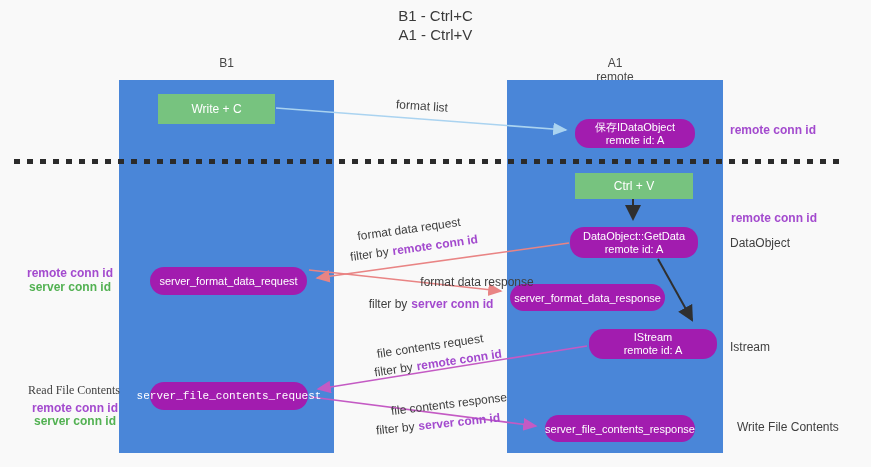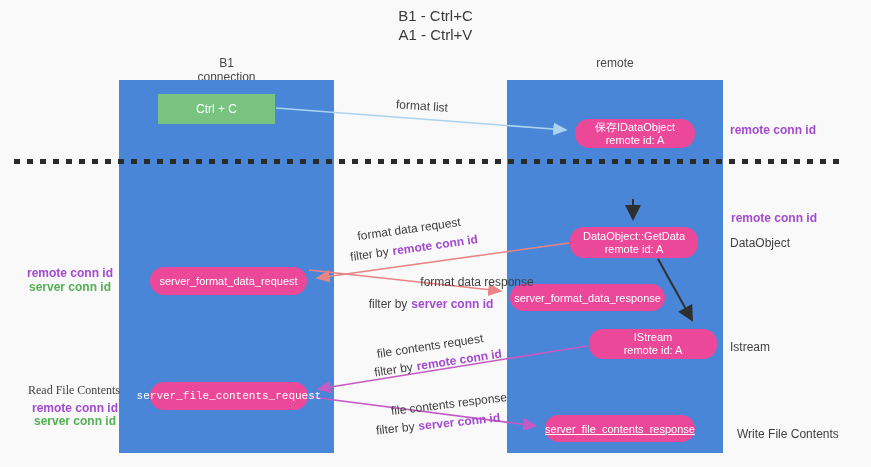--- a/index.html
+++ b/index.html
@@ -7,21 +7,21 @@
   .canvas{position:relative;width:840px;height:467px;background:#f9f9f9;overflow:hidden;}
   .title{position:absolute;top:6px;left:0;width:871px;text-align:center;
          font-size:15px;line-height:19px;color:#3a3a3a;}
   .col-head{position:absolute;top:56px;text-align:center;font-size:12px;line-height:14px;color:#474747;}
   .lifeline{position:absolute;top:80px;height:373px;background:#4a86d8;}
   .dashes{position:absolute;left:14px;top:159px;width:835px;height:5px;
           background:repeating-linear-gradient(90deg,#2b2b2b 0 6px,transparent 6px 13px);}
   .node{position:absolute;display:flex;flex-direction:column;align-items:center;justify-content:center;
         color:#fff;text-align:center;white-space:nowrap;}
   .green{background:#77c37f;font-size:12px;}
-  .orange{background:#ec4899;border-radius:14px;}
+  .orange{background:#a21caf;border-radius:14px;}
   .one{font-size:11px;}
   .two{font-size:11px;line-height:13px;}
   .lbl{position:absolute;font-size:12px;color:#3f3f3f;white-space:nowrap;transform-origin:center;}
   .ctr{transform:translate(-50%,-50%);}
   .purple{color:#a34ace;font-weight:bold;}
   .greentx{color:#52b152;font-weight:bold;}
   .gap{margin-right:4px;}
   svg.arrows{position:absolute;left:0;top:0;pointer-events:none;}
 </style>
 </head>
@@ -29,23 +29,23 @@
 
 <div class="canvas">
 
   <div class="title">
     <div>B1 - Ctrl+C</div>
     <div>A1 - Ctrl+V</div>
   </div>
 
   <div class="col-head" style="left:119px;width:215px;">
     <div>B1</div>
-    <div>connection</div>
   </div>
   <div class="col-head" style="left:507px;width:216px;">
+    <div>A1</div>
     <div>remote</div>
   </div>
 
   <div class="lifeline" style="left:119px;width:215px;"></div>
   <div class="lifeline" style="left:507px;width:216px;"></div>
 
   <svg class="arrows" width="871" height="467" viewBox="0 0 871 467">
     <defs>
       <marker id="ah-blue" markerWidth="10" markerHeight="9" refX="8" refY="4" orient="auto">
         <path d="M0,0 L9,4 L0,8 z" fill="#aad3f0"></path>
@@ -65,28 +65,31 @@
     <line x1="658" y1="259" x2="692" y2="320" stroke="#2f2f2f" stroke-width="2" marker-end="url(#ah-black)"></line>
     <line x1="569" y1="243" x2="317" y2="278" stroke="#e98484" stroke-width="1.6" marker-end="url(#ah-salmon)"></line>
     <line x1="309" y1="270" x2="501" y2="291" stroke="#e98484" stroke-width="1.6" marker-end="url(#ah-salmon)"></line>
     <line x1="587" y1="346" x2="318" y2="389" stroke="#c45ac4" stroke-width="1.6" marker-end="url(#ah-magenta)"></line>
     <line x1="311" y1="397" x2="536" y2="426" stroke="#c45ac4" stroke-width="1.6" marker-end="url(#ah-magenta)"></line>
   </svg>
 
   <div class="dashes"></div>
 
   <div class="node green" style="left:158px;top:94px;width:117px;height:30px;">
-    <div>Ctrl + C</div>
+    <div>Write + C</div>
   </div>
 
   <div class="node orange two" style="left:575px;top:119px;width:120px;height:29px;">
     <div>保存IDataObject</div>
     <div>remote id: A</div>
   </div>
 
+  <div class="node green" style="left:575px;top:173px;width:118px;height:26px;">
+    <div>Ctrl + V</div>
+  </div>
 
   <div class="node orange two" style="left:570px;top:227px;width:128px;height:31px;">
     <div>DataObject::GetData</div>
     <div>remote id: A</div>
   </div>
 
   <div class="node orange one" style="left:150px;top:267px;width:157px;height:28px;">
     <div>server_format_data_request</div>
   </div>
 
@@ -96,21 +99,21 @@
 
   <div class="node orange two" style="left:589px;top:329px;width:128px;height:30px;">
     <div>IStream</div>
     <div>remote id: A</div>
   </div>
 
   <div class="node orange one" style="left:150px;top:382px;width:158px;height:28px;font-family:Liberation Mono, monospace;">
     <div>server_file_contents_request</div>
   </div>
 
-  <div class="node orange one" style="left:545px;top:415px;width:150px;height:27px;text-decoration:underline;">
+  <div class="node orange one" style="left:545px;top:415px;width:150px;height:27px;">
     <div>server_file_contents_response</div>
   </div>
 
   <div class="lbl ctr" style="left:422px;top:106px;transform:translate(-50%,-50%) rotate(4deg);">format list</div>
 
   <div class="lbl ctr" style="left:409px;top:229px;transform:translate(-50%,-50%) rotate(-8deg);">format data request</div>
   <div class="lbl ctr" style="left:414px;top:248px;transform:translate(-50%,-50%) rotate(-8deg);">
     <span class="gap">filter by</span><span class="purple">remote conn id</span>
   </div>
 
@@ -126,21 +129,21 @@
 
   <div class="lbl ctr" style="left:449px;top:404px;transform:translate(-50%,-50%) rotate(-7deg);">file contents response</div>
   <div class="lbl ctr" style="left:438px;top:424px;transform:translate(-50%,-50%) rotate(-6deg);">
     <span class="gap">filter by</span><span class="purple">server conn id</span>
   </div>
 
   <div class="lbl purple" style="left:730px;top:123px;">remote conn id</div>
   <div class="lbl purple" style="left:731px;top:211px;">remote conn id</div>
   <div class="lbl" style="left:730px;top:236px;">DataObject</div>
   <div class="lbl" style="left:730px;top:340px;">Istream</div>
-  <div class="lbl" style="left:737px;top:420px;margin-top:7px;">Write File Contents</div>
+  <div class="lbl" style="left:737px;top:420px;">Write File Contents</div>
 
   <div class="lbl purple" style="left:27px;top:266px;">remote conn id</div>
   <div class="lbl greentx" style="left:29px;top:280px;">server conn id</div>
   <div class="lbl" style="left:28px;top:383px;font-family:Liberation Serif, serif;">Read File Contents</div>
   <div class="lbl purple" style="left:32px;top:401px;">remote conn id</div>
   <div class="lbl greentx" style="left:34px;top:414px;">server conn id</div>
 
 </div>
 
 </body></html>

